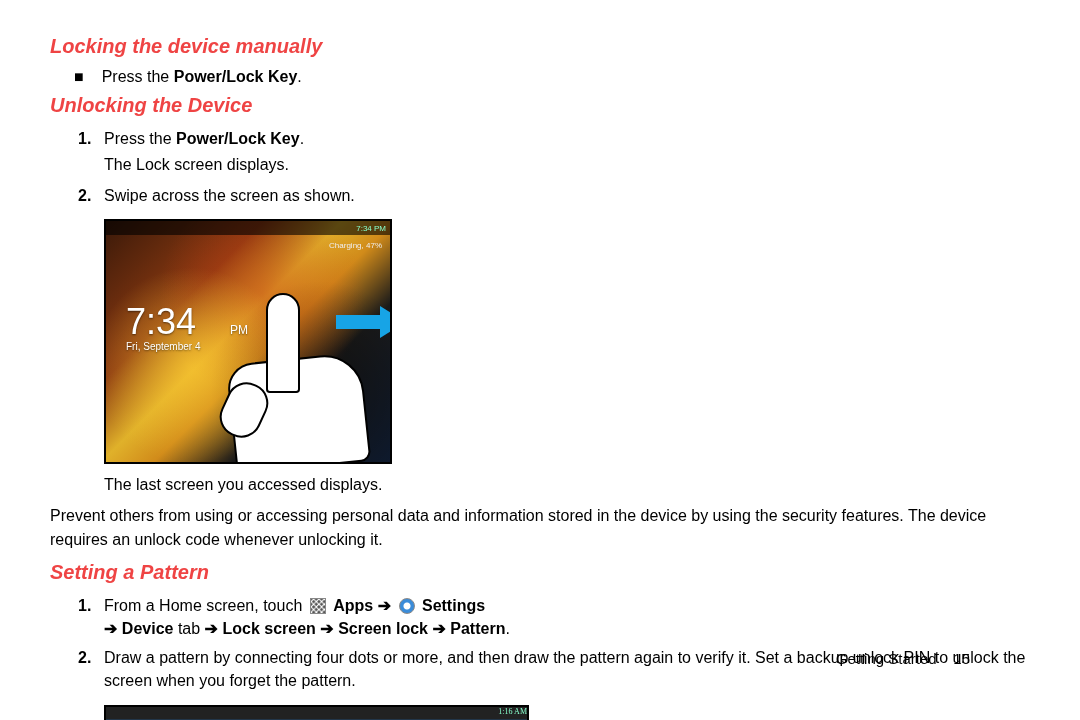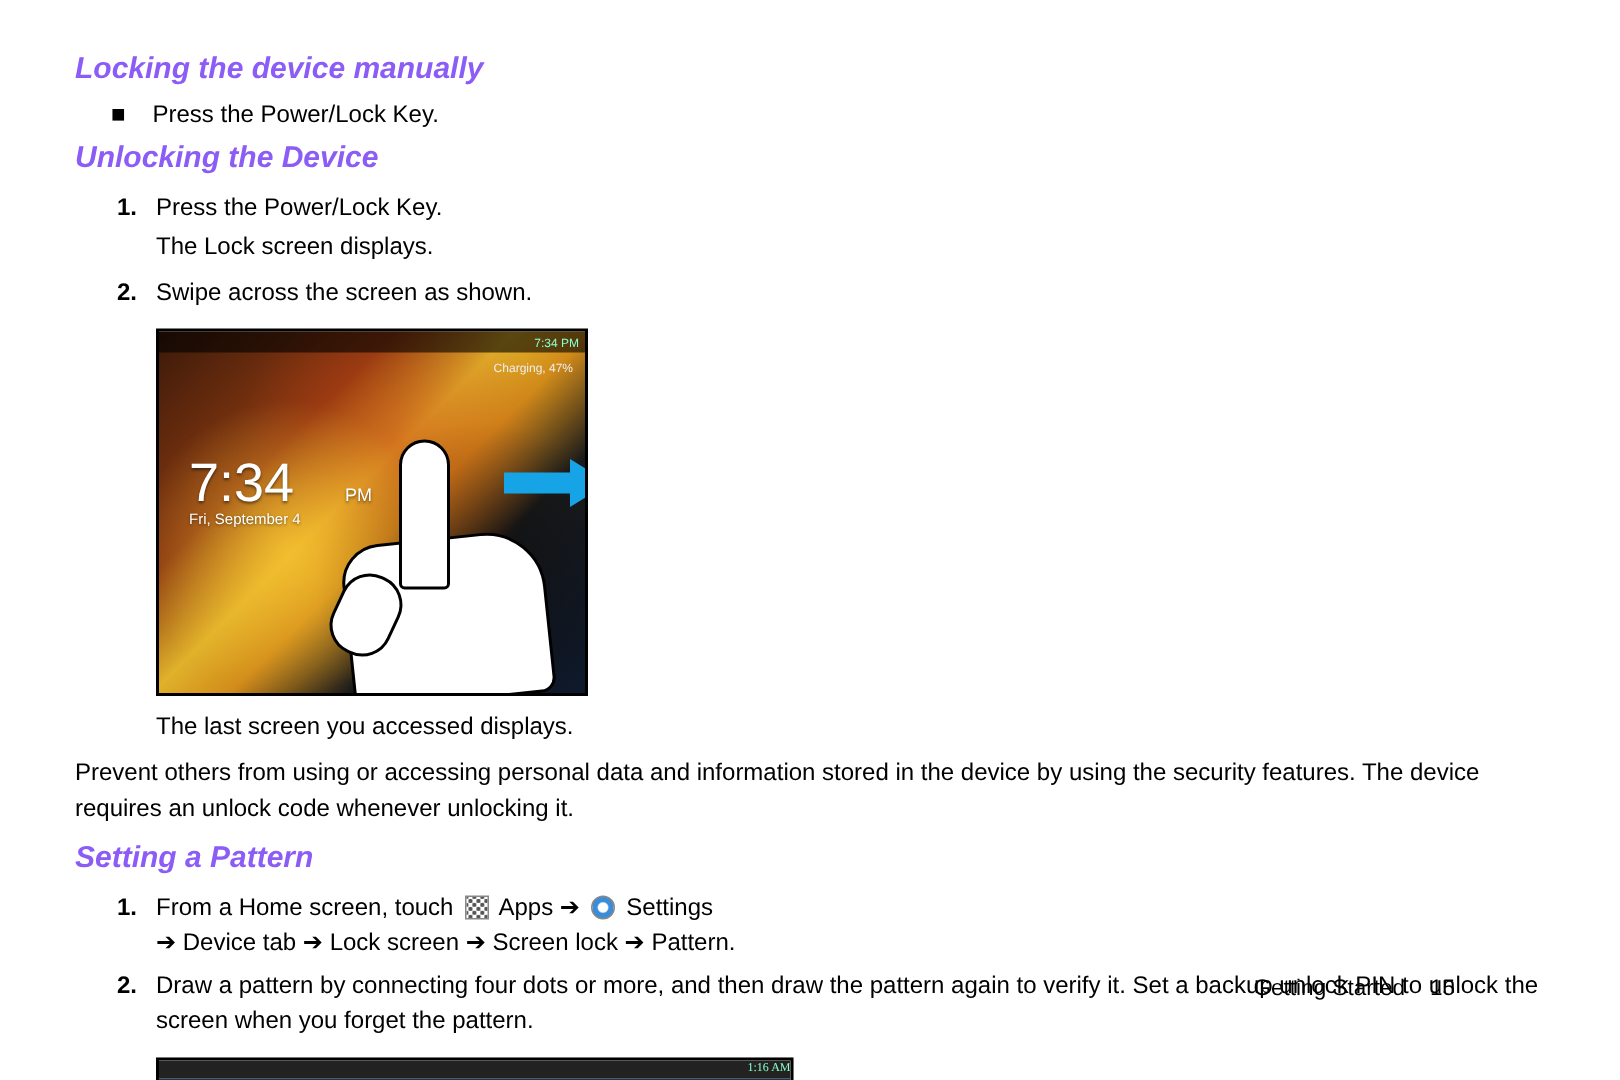--- a/index.html
+++ b/index.html
@@ -8,21 +8,21 @@
     height: 720px;
     background: #fff;
     font-family: Arial, Helvetica, sans-serif;
     color: #000;
     padding: 35px 50px 25px 50px;
     display: flex;
     gap: 50px;
   }
   .col { flex: 1; }
   .heading {
-    color: #8b5cf6;
+    color: #ef4444;
     font-style: italic;
     font-weight: bold;
     font-size: 20px;
     margin-bottom: 10px;
   }
   .bullet-row {
     display: flex;
     gap: 18px;
     padding-left: 24px;
     margin-bottom: 8px;
@@ -32,21 +32,21 @@
     display: flex;
     gap: 8px;
     padding-left: 28px;
     margin-bottom: 6px;
     font-size: 16px;
     line-height: 1.45;
   }
   .num-row .num { font-weight: bold; min-width: 18px; }
   .body-text { font-size: 16px; line-height: 1.45; margin-bottom: 10px; }
   .indented { padding-left: 54px; font-size: 16px; margin: 6px 0 10px 0; }
-  .bold { font-weight: normal; }
+  .bold { font-weight: bold; }
   .img-frame { margin: 12px 0 12px 54px; }
   .footer {
     position: absolute;
     bottom: 28px;
     right: 60px;
     font-size: 15px;
   }
 
   
   .lock-shot {

